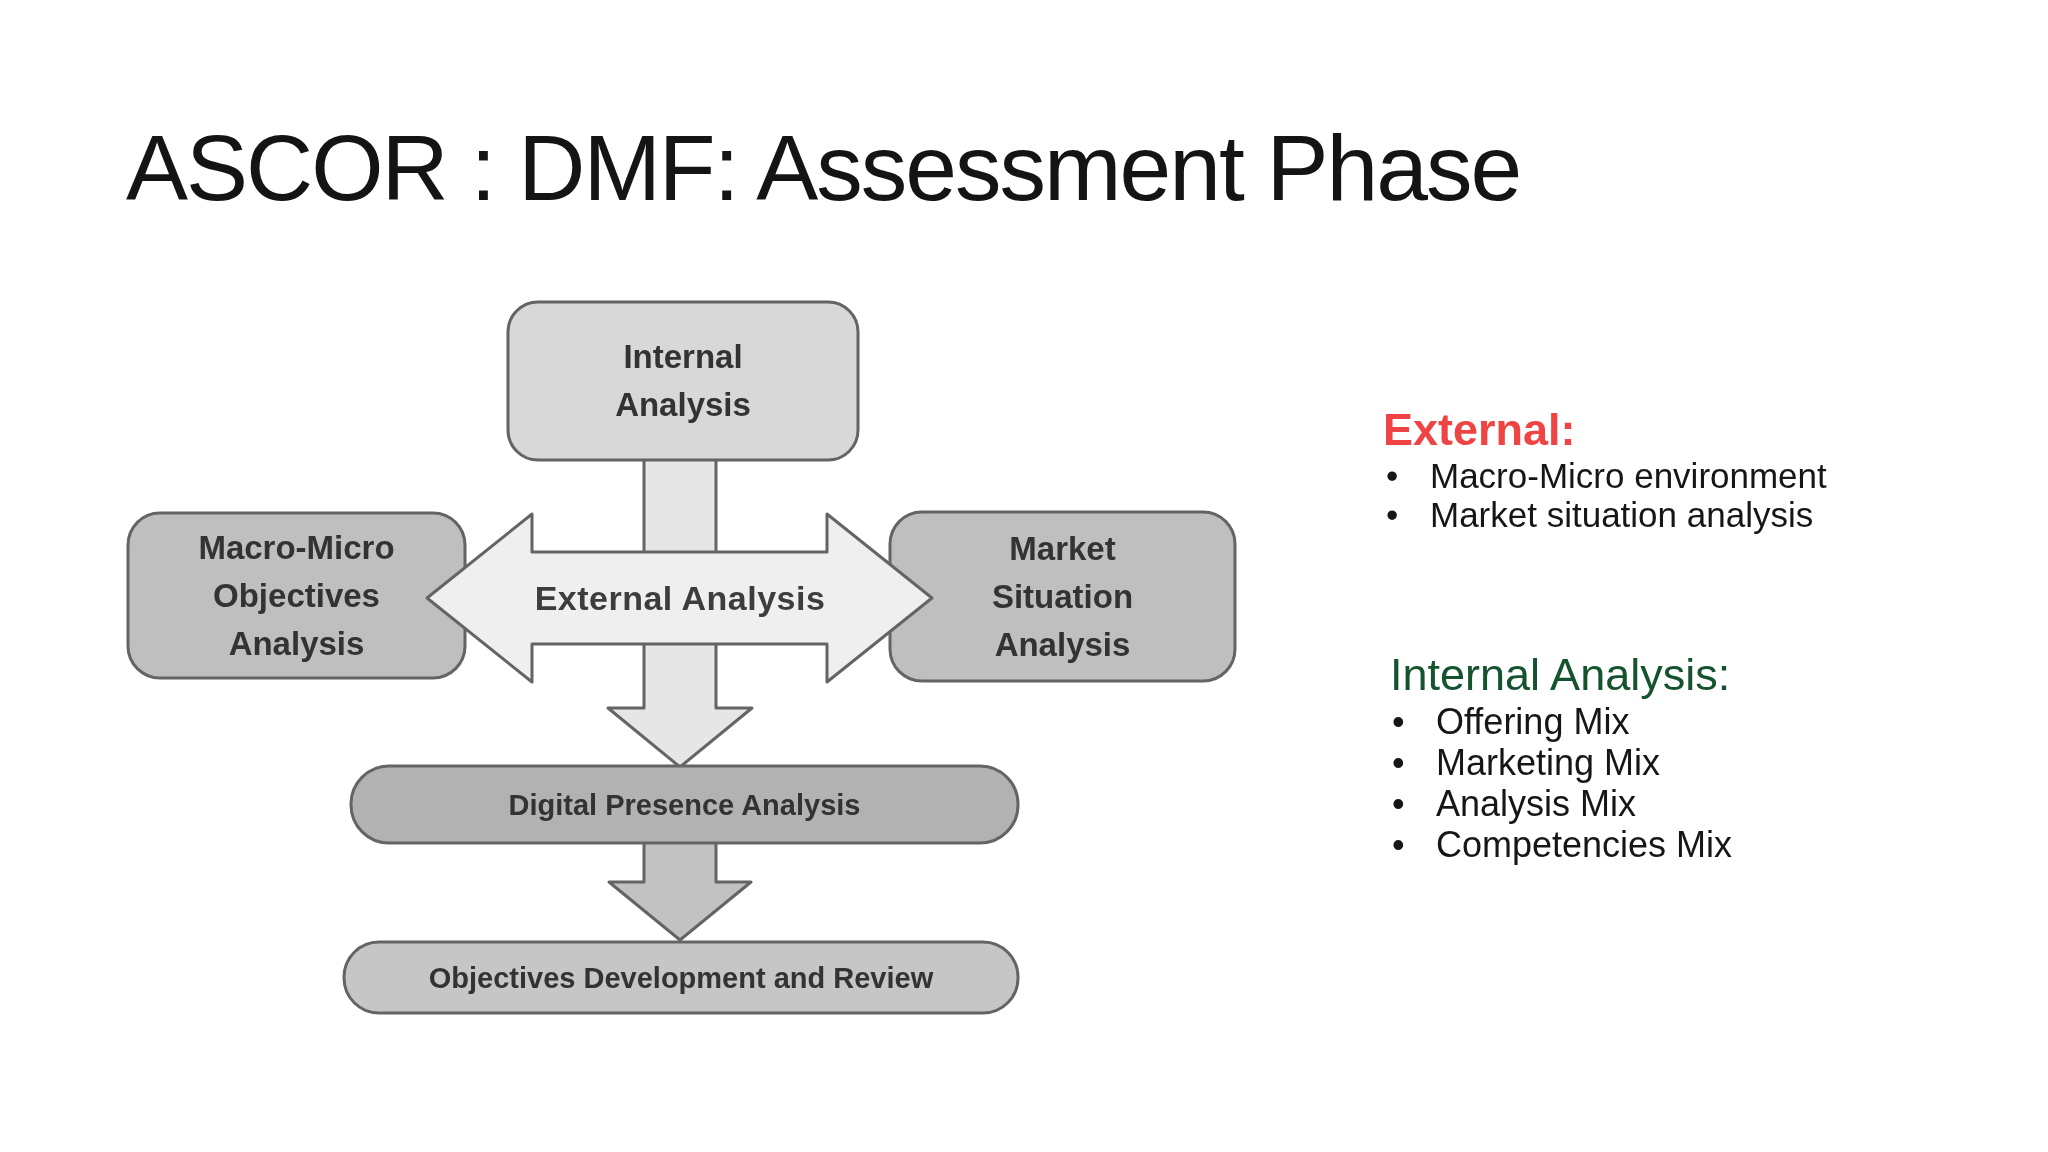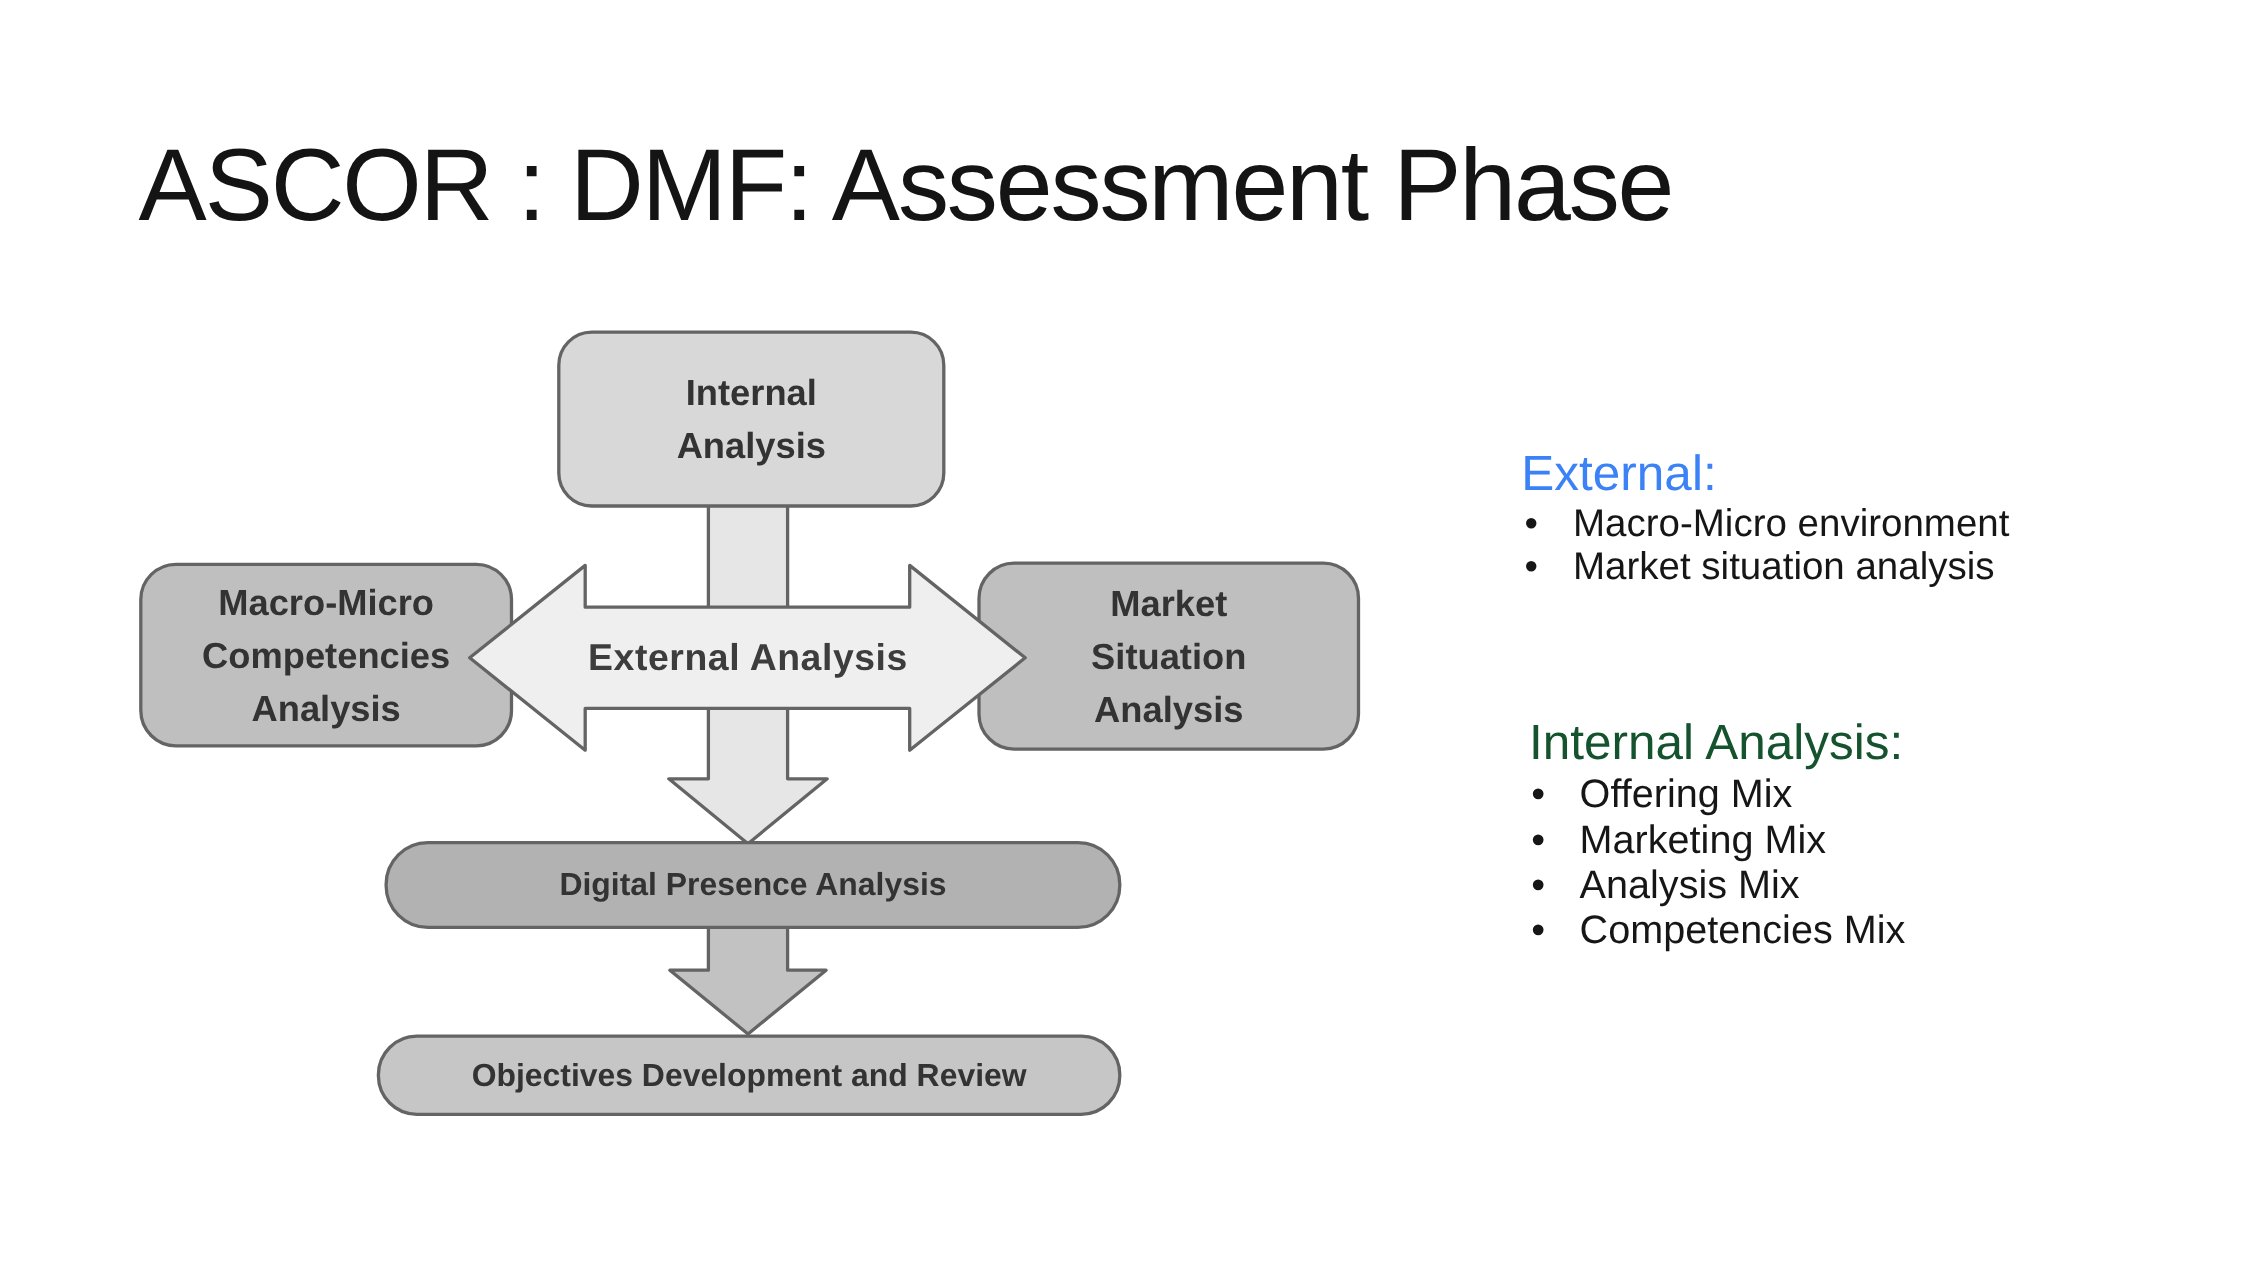--- a/index.html
+++ b/index.html
@@ -74,21 +74,21 @@
     <rect class="shape" x="344" y="942" width="674" height="71" rx="35" fill="#c6c6c6"></rect>
   </svg>
 
   <div class="box-label lbl-sm" style="left:508px; top:302px; width:350px; height:158px;">
     <span>Internal</span>
     <span>Analysis</span>
   </div>
 
   <div class="box-label lbl-sm" style="left:128px; top:513px; width:337px; height:165px;">
     <span>Macro-Micro</span>
-    <span>Competencies</span>
+    <span>Objectives</span>
     <span>Analysis</span>
   </div>
 
   <div class="box-label lbl-sm" style="left:890px; top:512px; width:345px; height:169px;">
     <span>Market</span>
     <span>Situation</span>
     <span>Analysis</span>
   </div>
 
   <div class="box-label arrow-label" style="left:490px; top:552px; width:380px; height:92px;">
@@ -96,21 +96,21 @@
   </div>
 
   <div class="box-label lbl-one" style="left:351px; top:766px; width:667px; height:77px;">
     <span>Digital Presence Analysis</span>
   </div>
 
   <div class="box-label lbl-one" style="left:344px; top:942px; width:674px; height:71px;">
     <span>Objectives Development and Review</span>
   </div>
 
-  <div class="note-heading" style="left: 1383px; top: 405px; color: #3b82f6;">External:</div>
+  <div class="note-heading" style="left: 1383px; top: 405px; color: #ef4444; font-weight: bold;">External:</div>
 
   <ul class="note-list" id="external-list" style="left:1386px; top:456px;">
     <li>
       <span class="bullet">•</span>
       <span>Macro-Micro environment</span>
     </li>
     <li>
       <span class="bullet">•</span>
       <span>Market situation analysis</span>
     </li>

